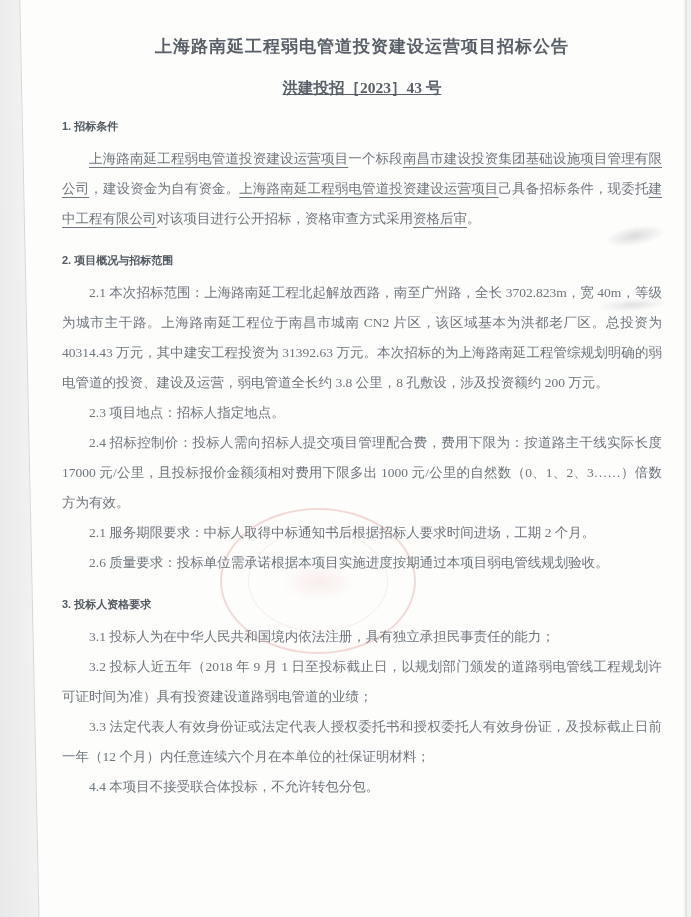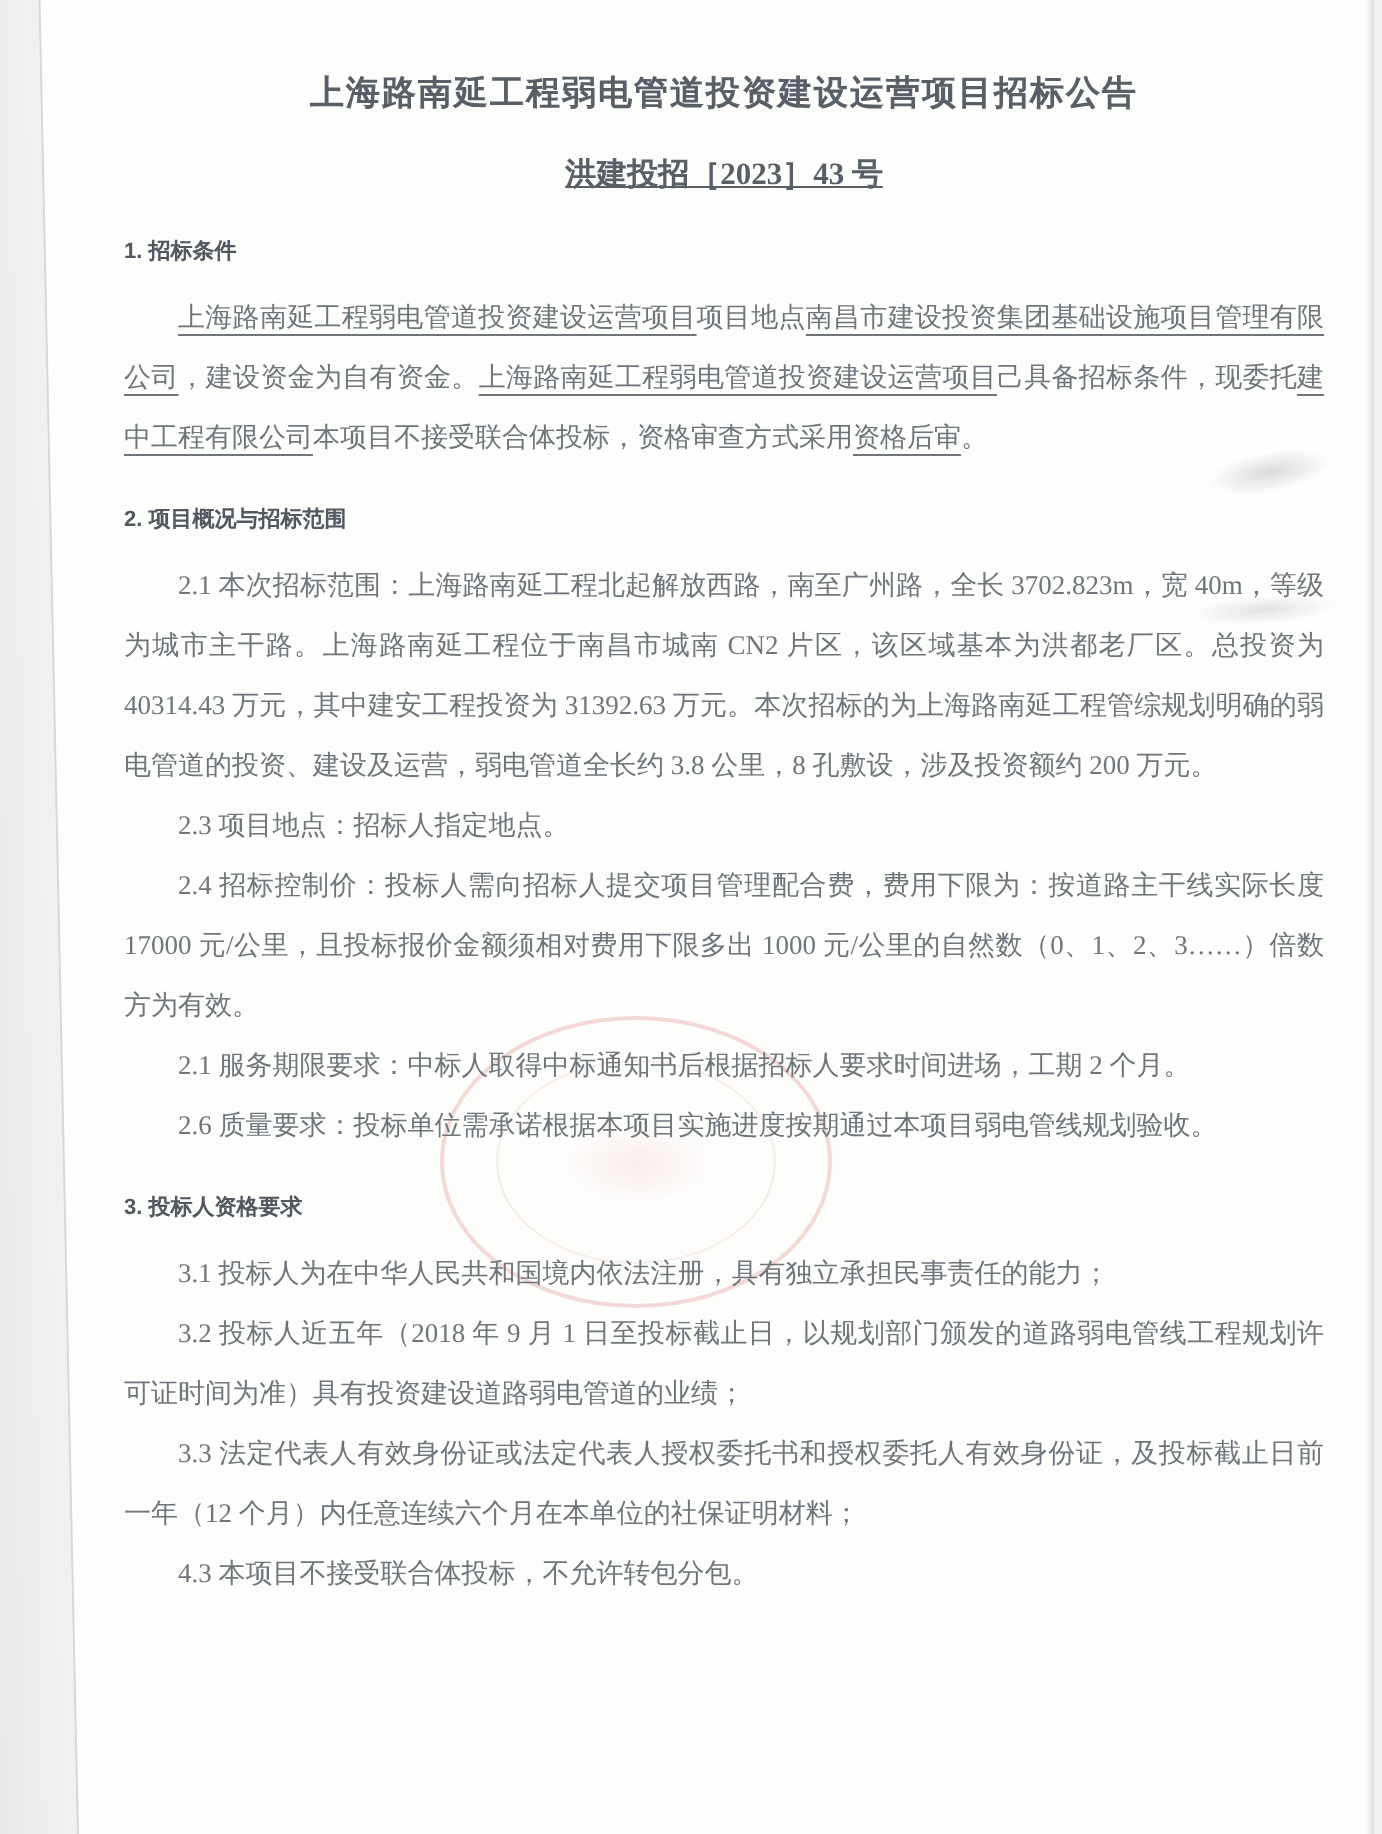--- a/index.html
+++ b/index.html
@@ -123,32 +123,32 @@
     <div class="stamp-inner"></div>
     <div class="stamp-mark"></div>
   </div>
 
   <div class="content">
     <div class="doc-title">上海路南延工程弱电管道投资建设运营项目招标公告</div>
     <div class="doc-number">洪建投招［2023］43 号</div>
     <div id="doc-body">
         <div class="section">
           <div class="section-heading">1. 招标条件</div>
-          <p class="para"><span class="u">上海路南延工程弱电管道投资建设运营项目</span><span>项目地点</span><span class="u">南昌市建设投资集团基础设施项目管理有限公司</span><span>，建设资金为自有资金。</span><span class="u">上海路南延工程弱电管道投资建设运营项目</span><span>己具备招标条件，现委托</span><span class="u">建中工程有限公司</span><span>本项目不接受联合体投标，资格审查方式采用</span><span class="u">资格后审</span><span>。</span></p>
+          <p class="para"><span class="u">上海路南延工程弱电管道投资建设运营项目</span><span>一个标段</span><span class="u">南昌市建设投资集团基础设施项目管理有限公司</span><span>，建设资金为自有资金。</span><span class="u">上海路南延工程弱电管道投资建设运营项目</span><span>己具备招标条件，现委托</span><span class="u">建中工程有限公司</span><span>对该项目进行公开招标，资格审查方式采用</span><span class="u">资格后审</span><span>。</span></p>
         </div>
         <div class="section">
           <div class="section-heading">2. 项目概况与招标范围</div>
           <p class="para"><span>2.1 本次招标范围：上海路南延工程北起解放西路，南至广州路，全长 3702.823m，宽 40m，等级为城市主干路。上海路南延工程位于南昌市城南 CN2 片区，该区域基本为洪都老厂区。总投资为 40314.43 万元，其中建安工程投资为 31392.63 万元。本次招标的为上海路南延工程管综规划明确的弱电管道的投资、建设及运营，弱电管道全长约 3.8 公里，8 孔敷设，涉及投资额约 200 万元。</span></p>
           <p class="para"><span>2.3 项目地点：招标人指定地点。</span></p>
           <p class="para"><span>2.4 招标控制价：投标人需向招标人提交项目管理配合费，费用下限为：按道路主干线实际长度 17000 元/公里，且投标报价金额须相对费用下限多出 1000 元/公里的自然数（0、1、2、3……）倍数方为有效。</span></p>
           <p class="para"><span>2.1 服务期限要求：中标人取得中标通知书后根据招标人要求时间进场，工期 2 个月。</span></p>
           <p class="para"><span>2.6 质量要求：投标单位需承诺根据本项目实施进度按期通过本项目弱电管线规划验收。</span></p>
         </div>
         <div class="section">
           <div class="section-heading">3. 投标人资格要求</div>
           <p class="para"><span>3.1 投标人为在中华人民共和国境内依法注册，具有独立承担民事责任的能力；</span></p>
           <p class="para"><span>3.2 投标人近五年（2018 年 9 月 1 日至投标截止日，以规划部门颁发的道路弱电管线工程规划许可证时间为准）具有投资建设道路弱电管道的业绩；</span></p>
           <p class="para"><span>3.3 法定代表人有效身份证或法定代表人授权委托书和授权委托人有效身份证，及投标截止日前一年（12 个月）内任意连续六个月在本单位的社保证明材料；</span></p>
-          <p class="para"><span>4.3 本项目不接受联合体投标，不允许转包分包。</span></p>
+          <p class="para"><span>4.4 本项目不接受联合体投标，不允许转包分包。</span></p>
         </div>
       </div>
   </div>
 </div>
 
 </body></html>

